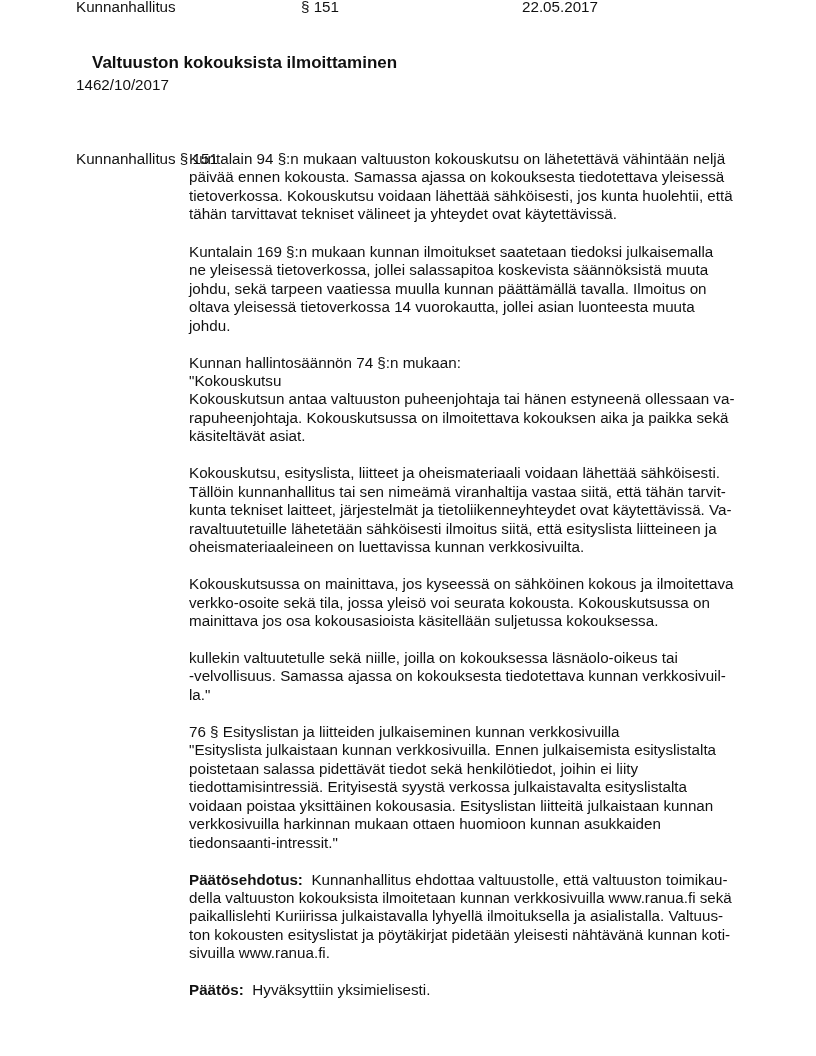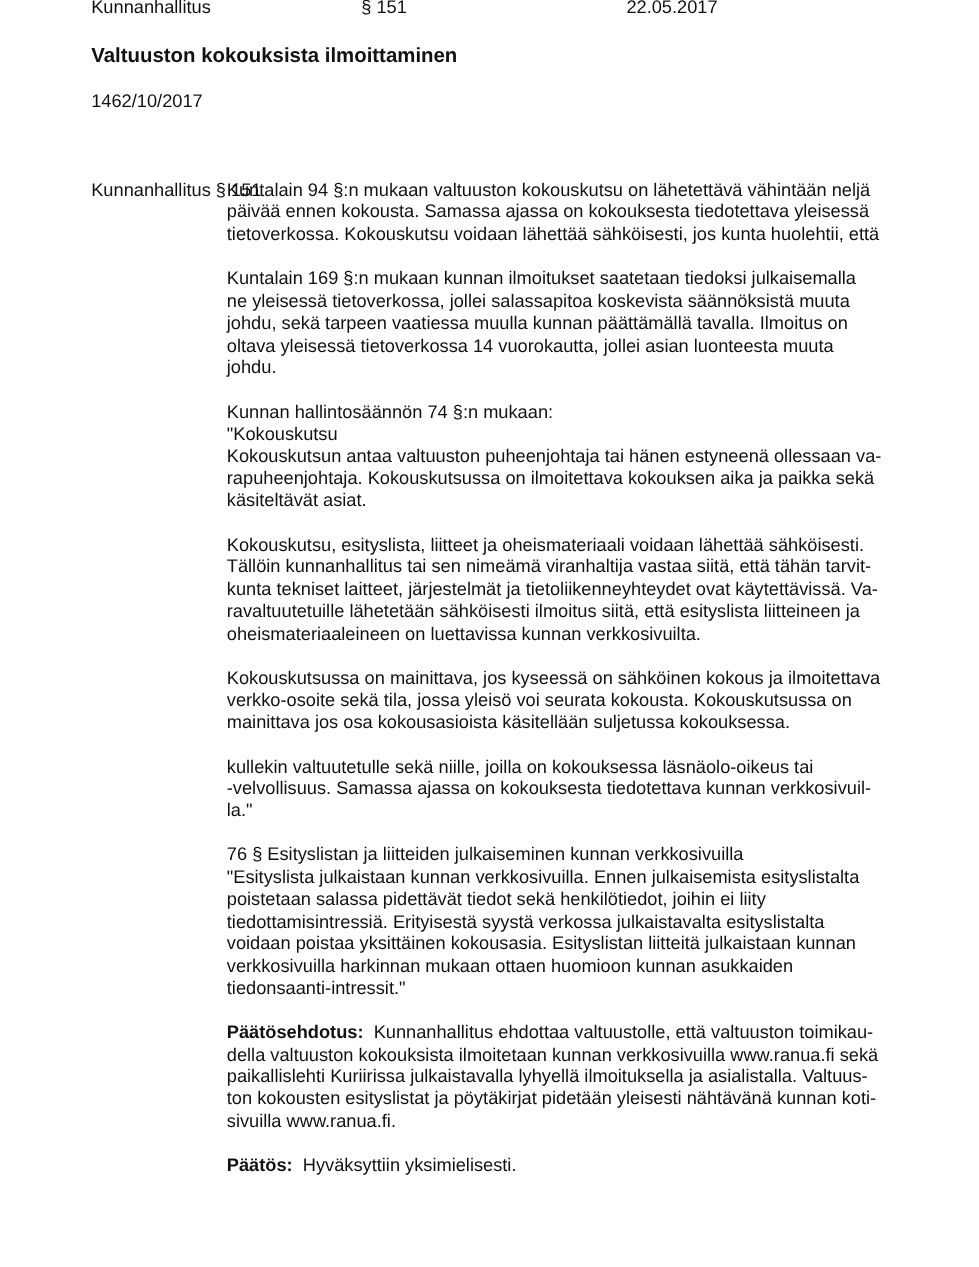--- a/index.html
+++ b/index.html
@@ -30,21 +30,21 @@
     .hdr-sec { left: 225px; }
     .hdr-date { left: 446px; }
 
     .title {
       position: absolute;
       top: 36px;
       left: 76px;
       font-weight: bold;
       font-size: 17px;
       line-height: 22px;
-      margin: 0;
+      margin: 16px;
       white-space: nowrap;
     }
     .record-no {
       position: absolute;
       top: 75px;
       left: 76px;
       line-height: 20px;
       white-space: nowrap;
       text-align: right;
     }
@@ -89,20 +89,21 @@
 
 <div class="record-no">1462/10/2017</div>
 
 <div class="section-ref">Kunnanhallitus § 151</div>
 
 <div class="body">
   <div class="para p1">
     <span class="line">Kuntalain 94 §:n mukaan valtuuston kokouskutsu on lähetettävä vähintään neljä</span>
     <span class="line">päivää ennen kokousta. Samassa ajassa on kokouksesta tiedotettava yleisessä</span>
     <span class="line">tietoverkossa. Kokouskutsu voidaan lähettää sähköisesti, jos kunta huolehtii, että</span>
+    <span class="line">tähän tarvittavat tekniset välineet ja yhteydet ovat käytettävissä.</span>
   </div>
 
   <div class="para">
     <span class="line">Kuntalain 169 §:n mukaan kunnan ilmoitukset saatetaan tiedoksi julkaisemalla</span>
     <span class="line">ne yleisessä tietoverkossa, jollei salassapitoa koskevista säännöksistä muuta</span>
     <span class="line">johdu, sekä tarpeen vaatiessa muulla kunnan päättämällä tavalla. Ilmoitus on</span>
     <span class="line">oltava yleisessä tietoverkossa 14 vuorokautta, jollei asian luonteesta muuta</span>
     <span class="line">johdu.</span>
   </div>
 

